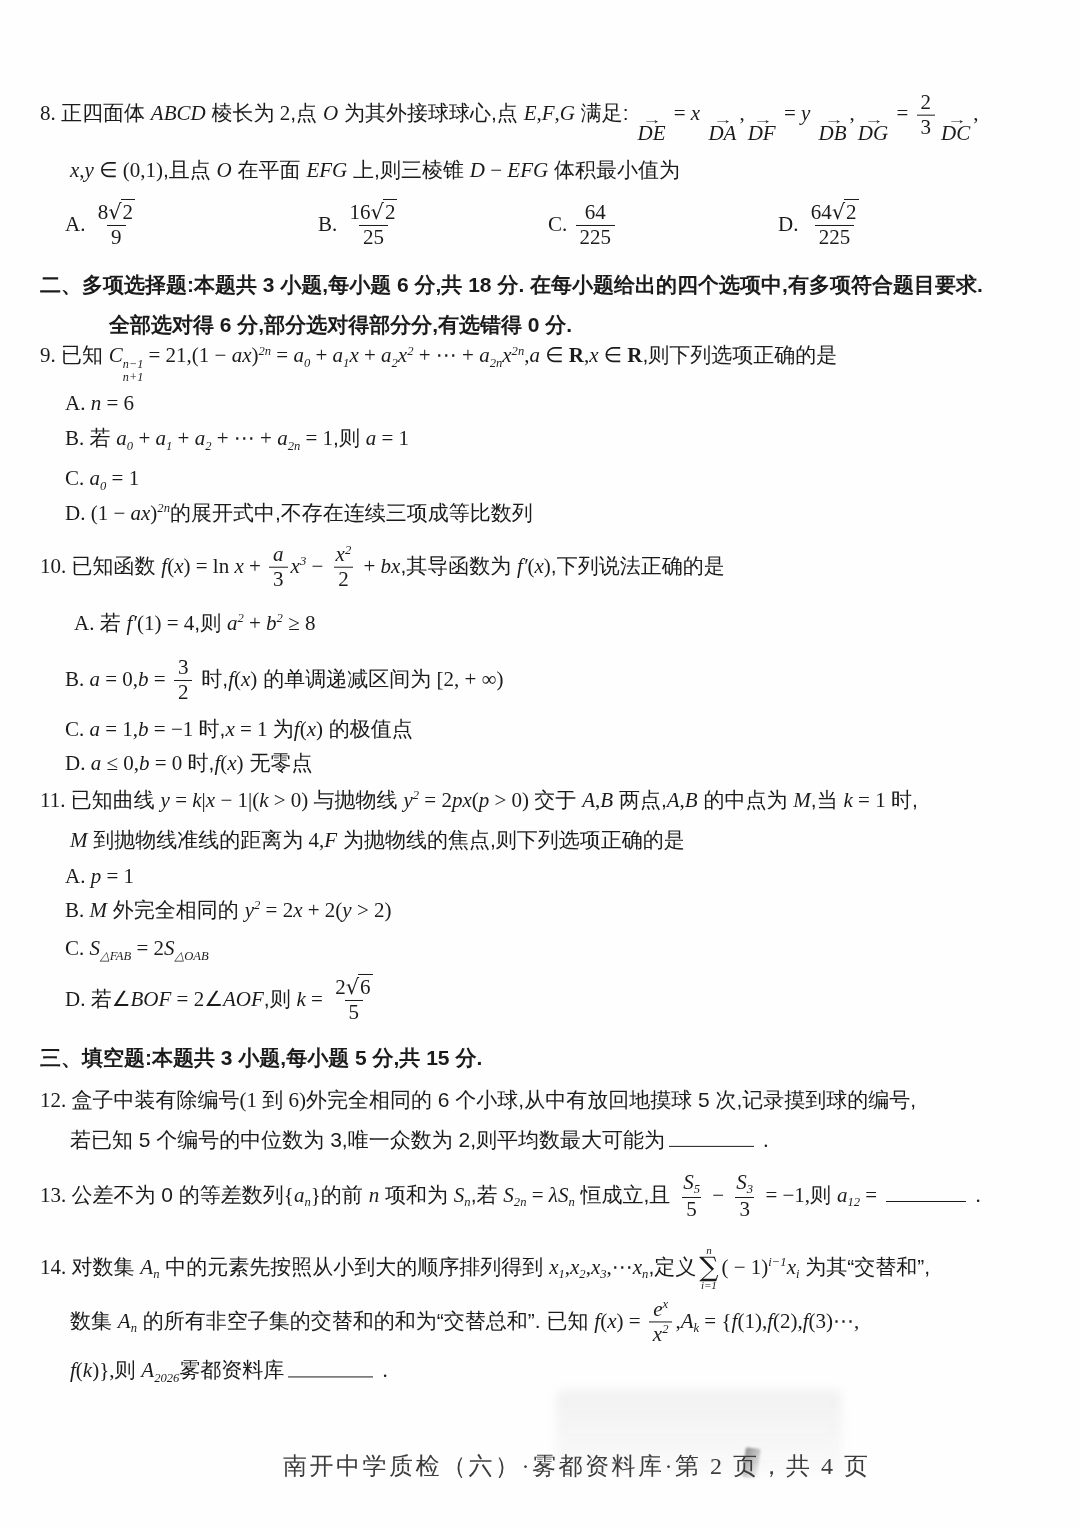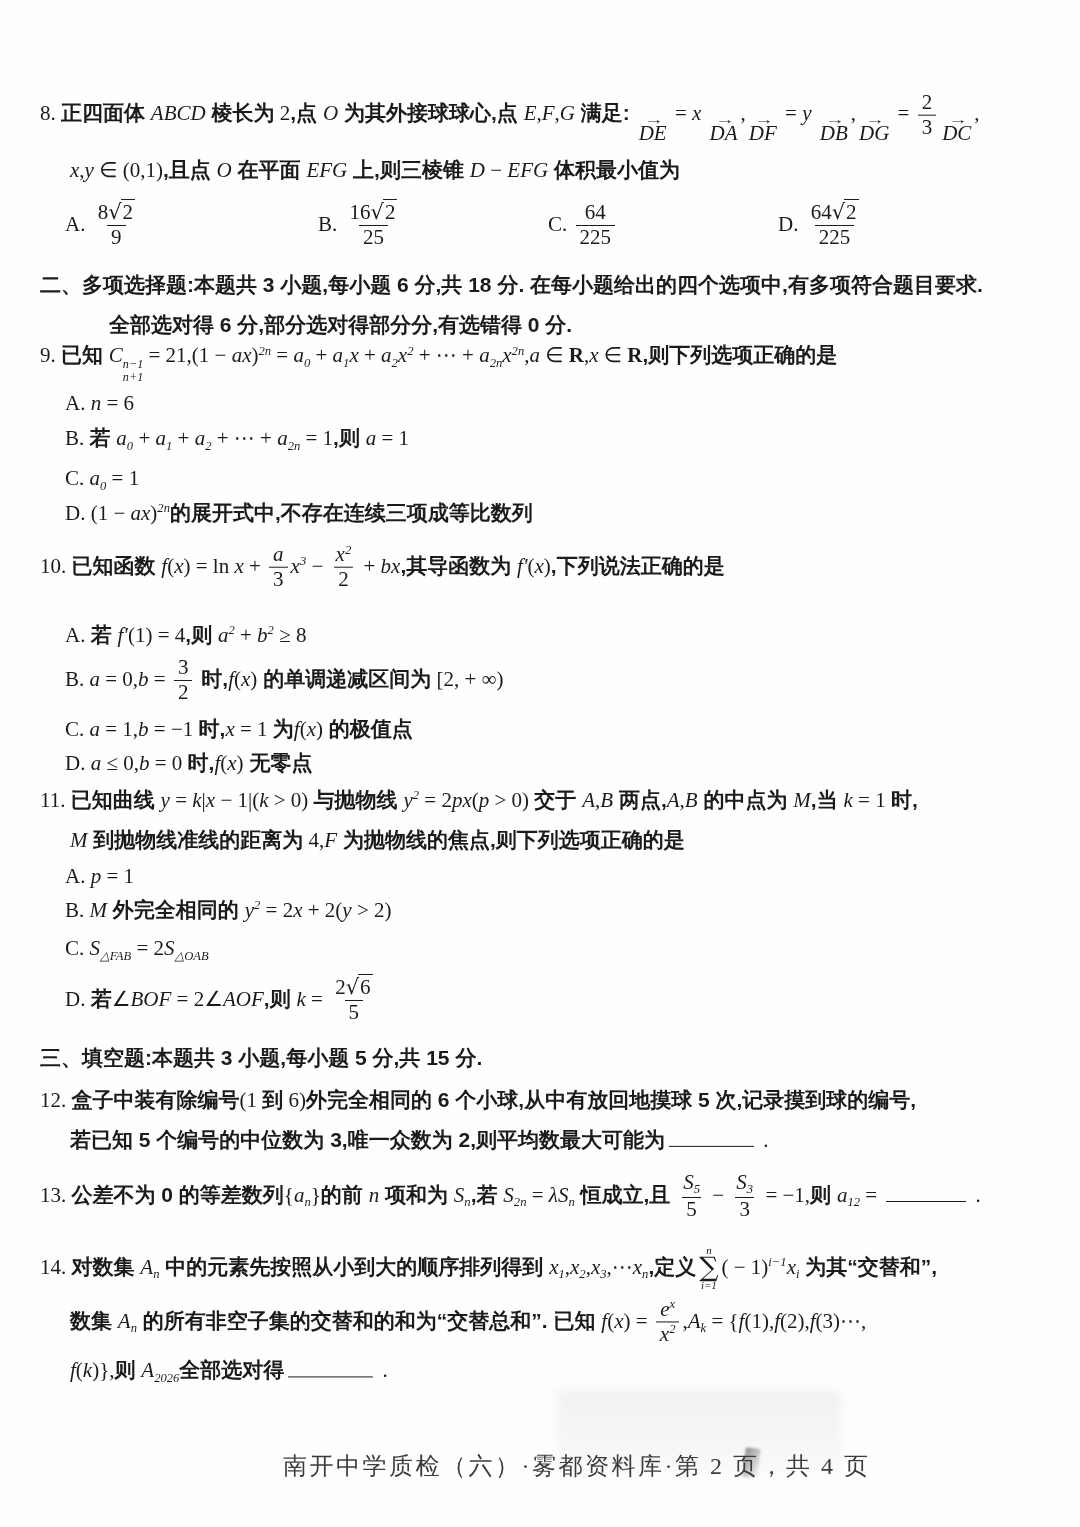--- a/index.html
+++ b/index.html
@@ -1,21 +1,21 @@
 <!DOCTYPE html>
 <html><head>
 <meta charset="utf-8">
 <style>
   html,body{margin:0;padding:0;background:#e8e8e8;}
   .page{position:relative;width:1080px;height:1527px;background:#fefefe;overflow:hidden;
         font-family:"Liberation Sans",sans-serif;color:#1b1b1b;}
   .line{position:absolute;transform:translateY(-50%);white-space:nowrap;
         font-size:21px;line-height:1.25;}
   
-  .t{font-family:"Liberation Sans",sans-serif;font-weight:700;}
+  .t{font-family:"Liberation Sans",sans-serif;font-weight:400;}
   .b{font-family:"Liberation Sans",sans-serif;font-weight:800;}
   
   .m{font-family:"Liberation Serif",serif;font-weight:500;}
   
   .iv{font-family:"Liberation Serif",serif;font-style:italic;font-weight:500;}
   
   .bsr{font-family:"Liberation Serif",serif;font-weight:800;}
   
   .sb{font-family:"Liberation Serif",serif;font-style:italic;font-size:0.6em;vertical-align:-0.35em;}
   .sp{font-family:"Liberation Serif",serif;font-style:italic;font-size:0.6em;vertical-align:0.6em;}
@@ -110,21 +110,21 @@
       <div class="line" style="top: 440px; left: 65px;"><span class="m">B. </span><span class="t">若 </span><span class="iv">a</span><span class="sb">0</span><span class="m"> + </span><span class="iv">a</span><span class="sb">1</span><span class="m"> + </span><span class="iv">a</span><span class="sb">2</span><span class="m"> + ⋯ + </span><span class="iv">a</span><span class="sb">2n</span><span class="m"> = 1</span><span class="t">,则 </span><span class="iv">a</span><span class="m"> = 1</span></div>
       <div class="line" style="top: 480px; left: 65px;"><span class="m">C. </span><span class="iv">a</span><span class="sb">0</span><span class="m"> = 1</span></div>
       <div class="line" style="top: 513px; left: 65px;"><span class="m">D. (1 − </span><span class="iv">ax</span><span class="m">)</span><span class="sp">2n</span><span class="t">的展开式中,不存在连续三项成等比数列</span></div>
       <div class="line" style="top: 567px; left: 40px;"><span class="m">10. </span><span class="t">已知函数 </span><span class="iv">f</span><span class="m">(</span><span class="iv">x</span><span class="m">) = ln </span><span class="iv">x</span><span class="m"> + </span><span class="frac">
           <span class="fn"><span class="iv">a</span></span>
           <span class="fd"><span class="m">3</span></span>
         </span><span class="iv">x</span><span class="sp">3</span><span class="m"> − </span><span class="frac">
           <span class="fn"><span class="iv">x</span><span class="sp">2</span></span>
           <span class="fd"><span class="m">2</span></span>
         </span><span class="m"> + </span><span class="iv">bx</span><span class="t">,其导函数为 </span><span class="iv">f′</span><span class="m">(</span><span class="iv">x</span><span class="m">)</span><span class="t">,下列说法正确的是</span></div>
-      <div class="line" style="top: 623px; left: 65px; margin-top: 12px;"><span class="m">A. </span><span class="t">若 </span><span class="iv">f′</span><span class="m">(1) = 4</span><span class="t">,则 </span><span class="iv">a</span><span class="sp">2</span><span class="m"> + </span><span class="iv">b</span><span class="sp">2</span><span class="m"> ≥ 8</span></div>
+      <div class="line" style="top: 623px; left: 74px;"><span class="m">A. </span><span class="t">若 </span><span class="iv">f′</span><span class="m">(1) = 4</span><span class="t">,则 </span><span class="iv">a</span><span class="sp">2</span><span class="m"> + </span><span class="iv">b</span><span class="sp">2</span><span class="m"> ≥ 8</span></div>
       <div class="line" style="top: 680px; left: 65px;"><span class="m">B. </span><span class="iv">a</span><span class="m"> = 0,</span><span class="iv">b</span><span class="m"> = </span><span class="frac">
           <span class="fn"><span class="m">3</span></span>
           <span class="fd"><span class="m">2</span></span>
         </span><span class="t"> 时,</span><span class="iv">f</span><span class="m">(</span><span class="iv">x</span><span class="m">)</span><span class="t"> 的单调递减区间为</span><span class="m"> [2, + ∞)</span></div>
       <div class="line" style="top: 729px; left: 65px;"><span class="m">C. </span><span class="iv">a</span><span class="m"> = 1,</span><span class="iv">b</span><span class="m"> = −1 </span><span class="t">时,</span><span class="iv">x</span><span class="m"> = 1 </span><span class="t">为</span><span class="iv">f</span><span class="m">(</span><span class="iv">x</span><span class="m">)</span><span class="t"> 的极值点</span></div>
       <div class="line" style="top: 763px; left: 65px;"><span class="m">D. </span><span class="iv">a</span><span class="m"> ≤ 0,</span><span class="iv">b</span><span class="m"> = 0 </span><span class="t">时,</span><span class="iv">f</span><span class="m">(</span><span class="iv">x</span><span class="m">)</span><span class="t"> 无零点</span></div>
       <div class="line" style="top: 800px; left: 40px;"><span class="m">11. </span><span class="t">已知曲线 </span><span class="iv">y</span><span class="m"> = </span><span class="iv">k</span><span class="m">|</span><span class="iv">x</span><span class="m"> − 1|(</span><span class="iv">k</span><span class="m"> &gt; 0) </span><span class="t">与抛物线 </span><span class="iv">y</span><span class="sp">2</span><span class="m"> = 2</span><span class="iv">px</span><span class="m">(</span><span class="iv">p</span><span class="m"> &gt; 0) </span><span class="t">交于 </span><span class="iv">A</span><span class="m">,</span><span class="iv">B</span><span class="t"> 两点,</span><span class="iv">A</span><span class="m">,</span><span class="iv">B</span><span class="t"> 的中点为 </span><span class="iv">M</span><span class="t">,当 </span><span class="iv">k</span><span class="m"> = 1 </span><span class="t">时,</span></div>
       <div class="line" style="top: 840px; left: 70px;"><span class="iv">M</span><span class="t"> 到抛物线准线的距离为</span><span class="m"> 4,</span><span class="iv">F</span><span class="t"> 为抛物线的焦点,则下列选项正确的是</span></div>
       <div class="line" style="top: 876px; left: 65px;"><span class="m">A. </span><span class="iv">p</span><span class="m"> = 1</span></div>
       <div class="line" style="top: 910px; left: 65px;"><span class="m">B. </span><span class="iv">M</span><span class="t"> 外完全相同的 </span><span class="iv">y</span><span class="sp">2</span><span class="m"> = 2</span><span class="iv">x</span><span class="m"> + 2(</span><span class="iv">y</span><span class="m"> &gt; 2)</span></div>
@@ -145,18 +145,18 @@
         </span><span class="m"> = −1,</span><span class="t">则 </span><span class="iv">a</span><span class="sb">12</span><span class="m"> = </span><span class="blank" style="width: 80px;"></span><span class="m"> .</span></div>
       <div class="line" style="top: 1268px; left: 40px;"><span class="m">14. </span><span class="t">对数集 </span><span class="iv">A</span><span class="sb">n</span><span class="t"> 中的元素先按照从小到大的顺序排列得到 </span><span class="iv">x</span><span class="sb">1</span><span class="m">,</span><span class="iv">x</span><span class="sb">2</span><span class="m">,</span><span class="iv">x</span><span class="sb">3</span><span class="m">,⋯</span><span class="iv">x</span><span class="sb">n</span><span class="t">,定义</span><span class="sum">
           <span class="sl">n</span>
           <span class="sg">∑</span>
           <span class="sl">i=1</span>
         </span><span class="m">( − 1)</span><span class="sp">i−1</span><span class="iv">x</span><span class="sb">i</span><span class="t"> 为其“交替和”,</span></div>
       <div class="line" style="top: 1322px; left: 70px;"><span class="t">数集 </span><span class="iv">A</span><span class="sb">n</span><span class="t"> 的所有非空子集的交替和的和为“交替总和”. 已知 </span><span class="iv">f</span><span class="m">(</span><span class="iv">x</span><span class="m">) = </span><span class="frac">
           <span class="fn"><span class="iv">e</span><span class="sp">x</span></span>
           <span class="fd"><span class="iv">x</span><span class="sp">2</span></span>
         </span><span class="m">,</span><span class="iv">A</span><span class="sb">k</span><span class="m"> = {</span><span class="iv">f</span><span class="m">(1),</span><span class="iv">f</span><span class="m">(2),</span><span class="iv">f</span><span class="m">(3)⋯,</span></div>
-      <div class="line" style="top: 1372px; left: 70px;"><span class="iv">f</span><span class="m">(</span><span class="iv">k</span><span class="m">)},</span><span class="t">则 </span><span class="iv">A</span><span class="sb">2026</span><span class="t">全部选对得</span><span class="blank" style="width: 85px;"></span><span class="m"> .</span></div>
+      <div class="line" style="top: 1372px; left: 70px;"><span class="iv">f</span><span class="m">(</span><span class="iv">k</span><span class="m">)},</span><span class="t">则 </span><span class="iv">A</span><span class="sb">2026</span><span class="t">雾都资料库</span><span class="blank" style="width: 85px;"></span><span class="m"> .</span></div>
     </div>
   <div class="scan-shade"></div>
   <div class="scan-fold"></div>
   <div class="line footer-line" style="top:1466px;left:283px">南开中学质检（六）·雾都资料库·第 2 页，共 4 页</div>
 </div>
 
 </body></html>

